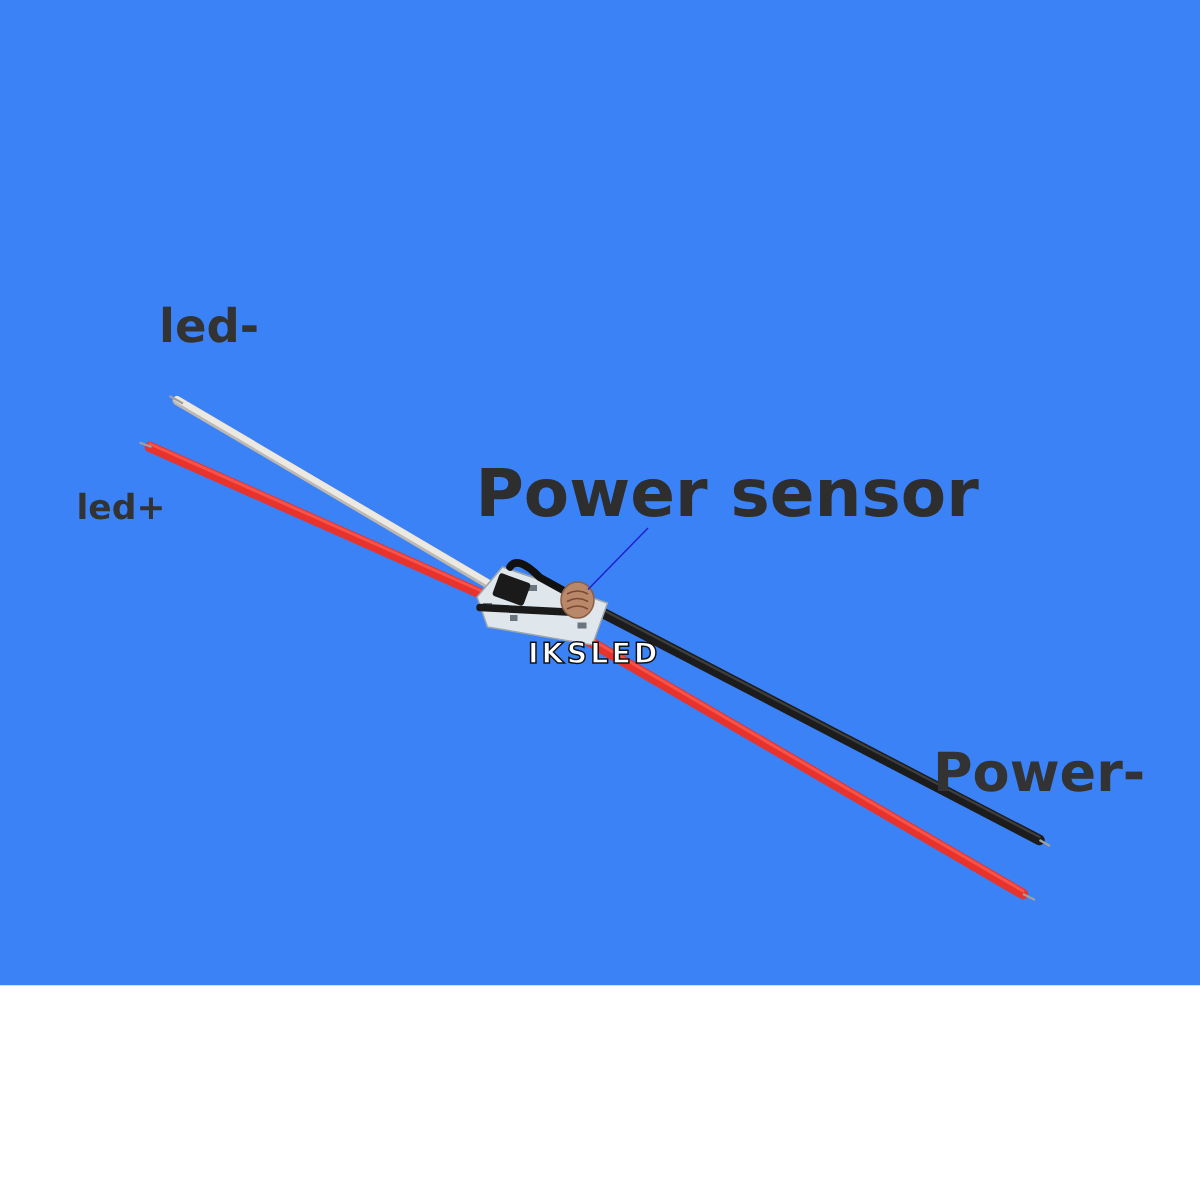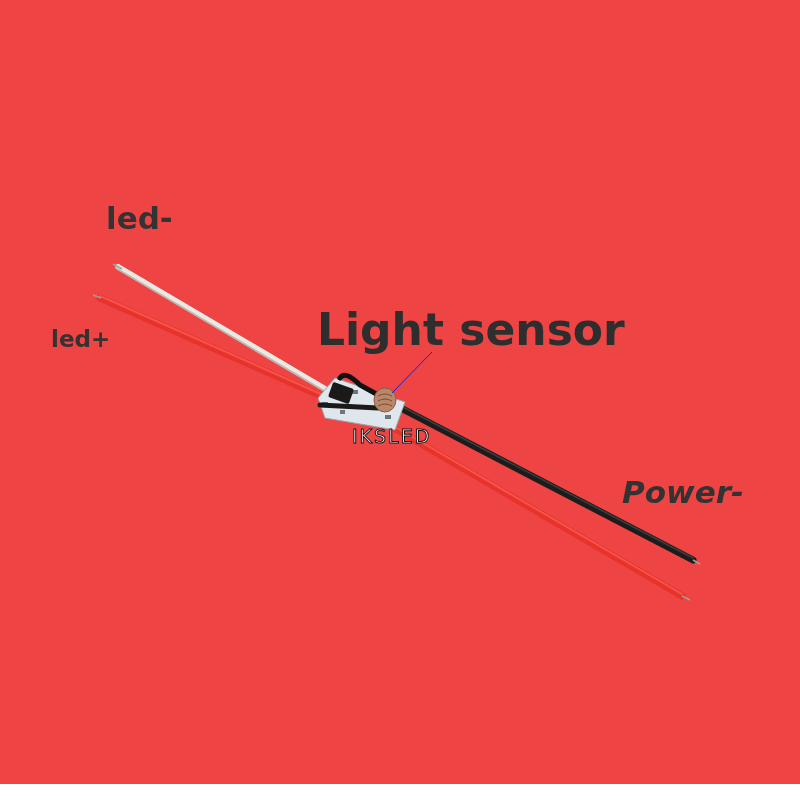--- a/index.html
+++ b/index.html
@@ -1,43 +1,43 @@
 <!DOCTYPE html>
 <html><head>
   <meta charset="utf-8">
   <style>
     html, body { margin: 0; padding: 0; background: #ffffff; }
     .stage {
       position: relative;
-      width: 800px; height: 784px;
-      background: #ef4444;
+      width: 800px; height: 657px;
+      background: #3b82f6;
       overflow: hidden;
       font-family: "DejaVu Sans", "Liberation Sans", sans-serif;
     }
     .label {
       position: absolute;
       color: #333333;
       font-weight: bold;
       white-space: nowrap;
       line-height: 1;
     }
     .lbl-led-minus { left: 106px; top: 203px; font-size: 31px; }
     .lbl-led-plus  { left: 51px;  top: 328px; font-size: 23px; }
     .lbl-sensor    { left: 317px; top: 308px; font-size: 44px; color: #2e2e2e; }
-    .lbl-pw-minus  { left: 622px; top: 477px; font-size: 31px; font-style: italic; }
+    .lbl-pw-minus  { left: 622px; top: 498px; font-size: 36px; }
     .lbl-pw-plus   { left: 574px; top: 614px; font-size: 31px; }
     .brand {
       position: absolute;
       left: 352px; top: 425px;
       font-family: "DejaVu Sans", sans-serif;
       font-size: 19px;
       letter-spacing: 2px;
       color: #ffffff;
       -webkit-text-stroke: 1px #111111;
-      font-weight: normal;
+      font-weight: bold;
     }
     svg.photo { position: absolute; left: 0; top: 0; }
   </style>
 </head>
 <body>
 
 <div class="stage">
 
   <svg class="photo" width="800" height="800" viewBox="0 0 800 800">
 
@@ -82,17 +82,17 @@
     <g>
       <ellipse cx="385" cy="400" rx="11" ry="12" fill="#b9876a" stroke="#8a5e45" stroke-width="1"></ellipse>
       <path d="M378,396 Q385,392 392,396 M378,401 Q385,397 392,401 M378,406 Q385,402 392,406" stroke="#7a4a35" stroke-width="1" fill="none"></path>
     </g>
 
     <line x1="432" y1="352" x2="392" y2="393" stroke="#2020d0" stroke-width="1"></line>
   </svg>
 
   <span class="label lbl-led-minus">led-</span>
   <span class="label lbl-led-plus">led+</span>
-  <span class="label lbl-sensor">Light sensor</span>
+  <span class="label lbl-sensor">Power sensor</span>
   <span class="label lbl-pw-minus">Power-</span>
   <span class="brand">IKSLED</span>
 
 </div>
 
 </body></html>

